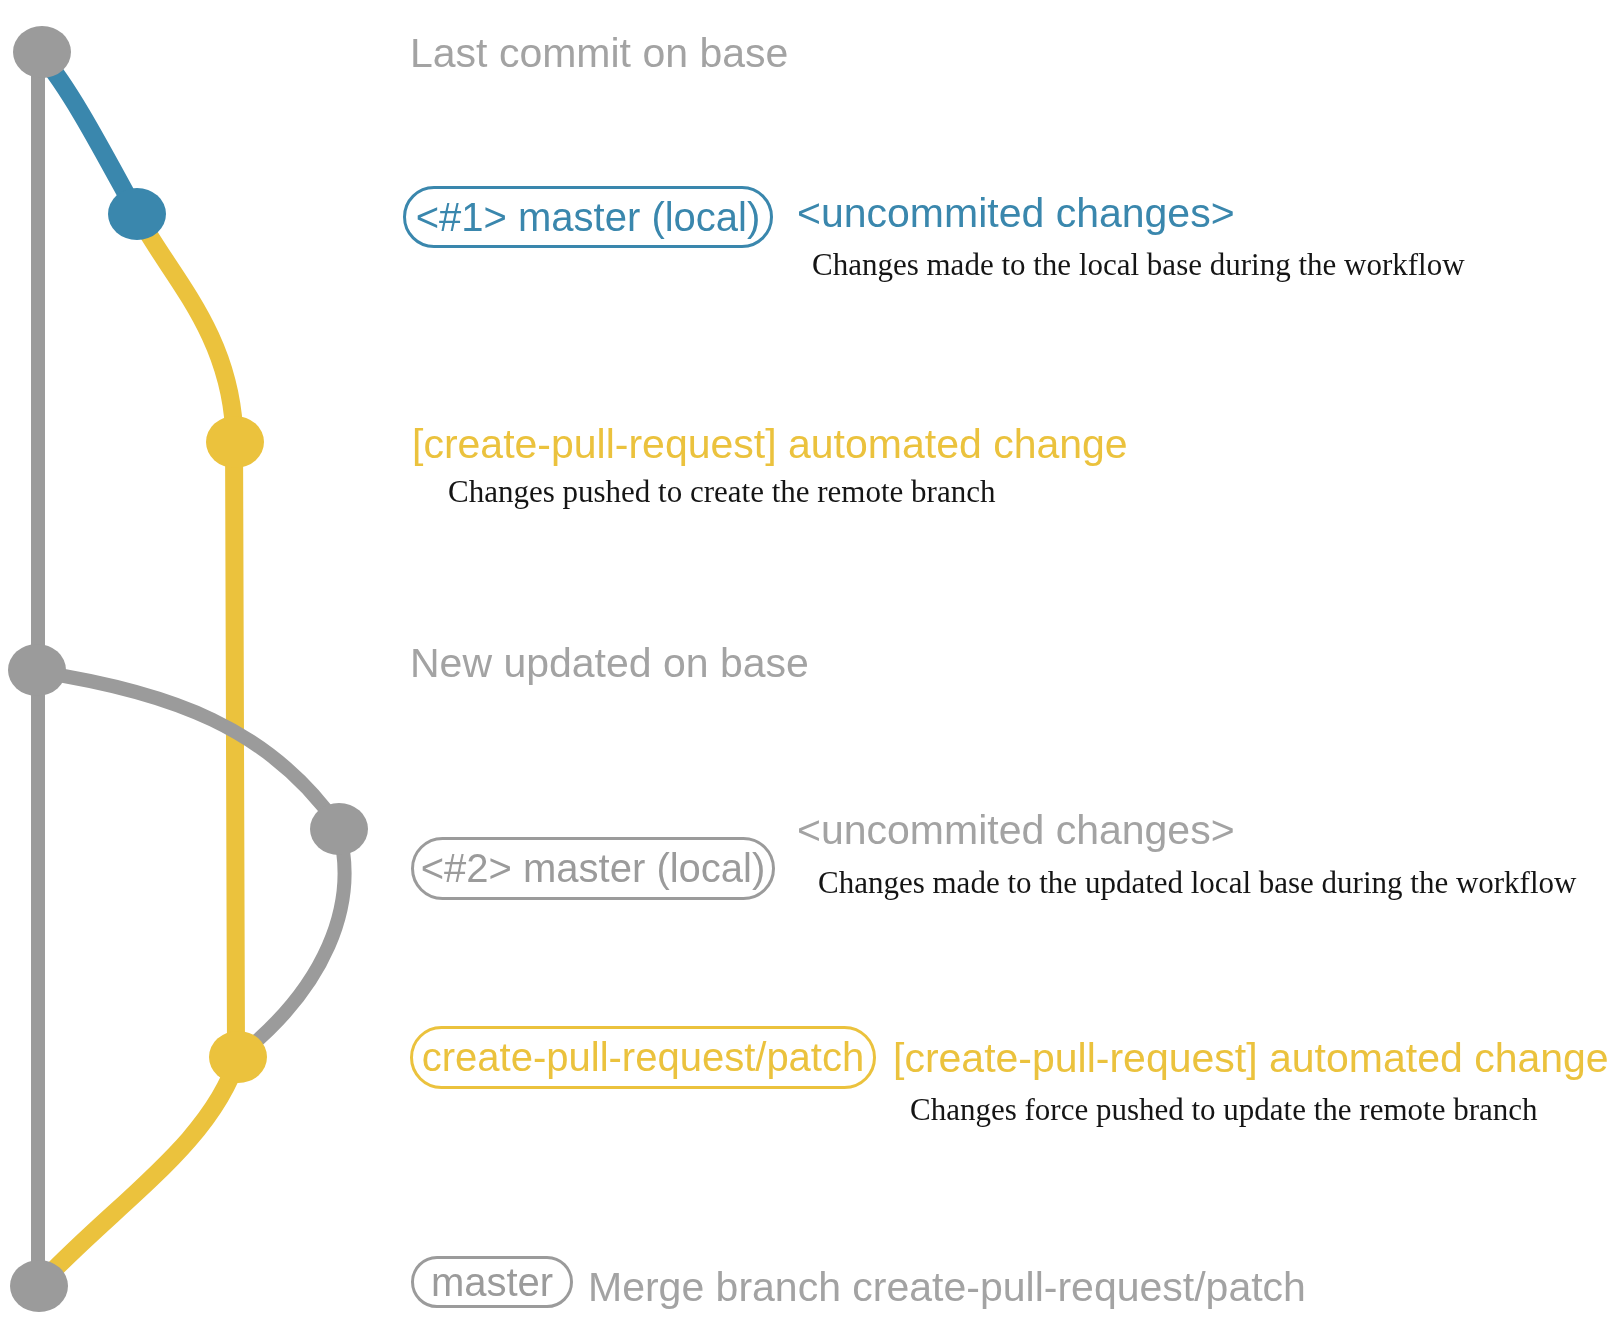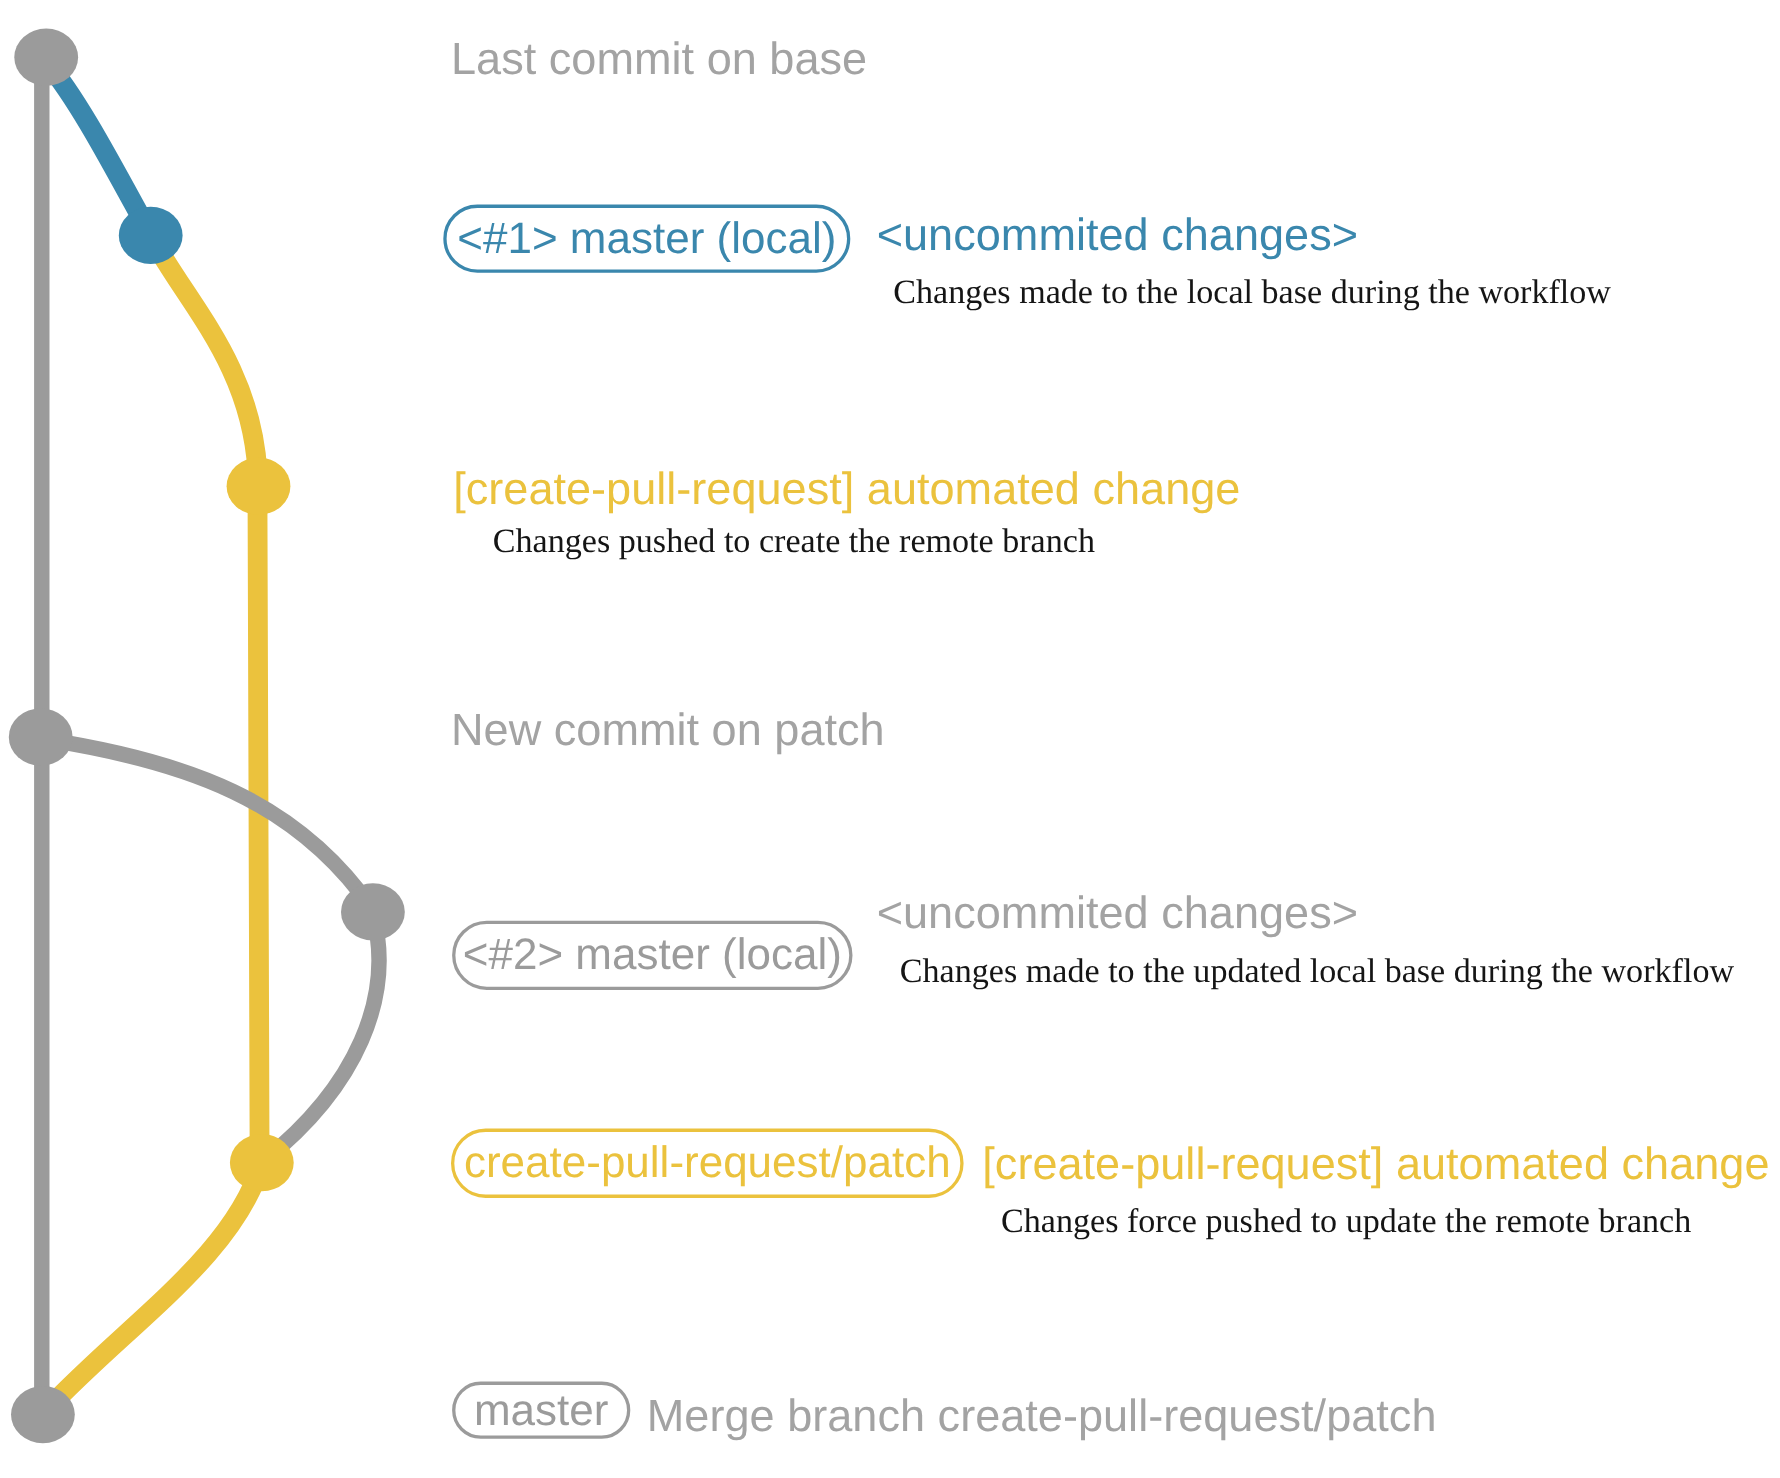--- a/index.html
+++ b/index.html
@@ -60,21 +60,21 @@
 
 <div class="label" style="left:410px;top:30px;">Last commit on base</div>
 
 <div class="badge blue" style="left:403px;top:186px;width:370px;height:62px;">&lt;#1&gt; master (local)</div>
 <div class="label blue" style="left:797px;top:190px;">&lt;uncommited changes&gt;</div>
 <div class="desc" style="left:812px;top:247px;">Changes made to the local base during the workflow</div>
 
 <div class="label yellow" style="left:412px;top:421px;">[create-pull-request] automated change</div>
 <div class="desc" style="left:428px;top:474px;margin-left:20px;">Changes pushed to create the remote branch</div>
 
-<div class="label" style="left:410px;top:640px;">New commit on patch</div>
+<div class="label" style="left:410px;top:640px;">New updated on base</div>
 
 <div class="badge" style="left:411px;top:801px;width:364px;height:63px;margin-top:36px;">&lt;#2&gt; master (local)</div>
 <div class="label" style="left:797px;top:807px;">&lt;uncommited changes&gt;</div>
 <div class="desc" style="left:818px;top:865px;">Changes made to the updated local base during the workflow</div>
 
 <div class="badge yellow" style="left:410px;top:1026px;width:466px;height:63px;">create-pull-request/patch</div>
 <div class="label yellow" style="left:893px;top:1035px;">[create-pull-request] automated change</div>
 <div class="desc" style="left:910px;top:1092px;">Changes force pushed to update the remote branch</div>
 
 <div class="badge" style="left:411px;top:1256px;width:162px;height:52px;">master</div>

